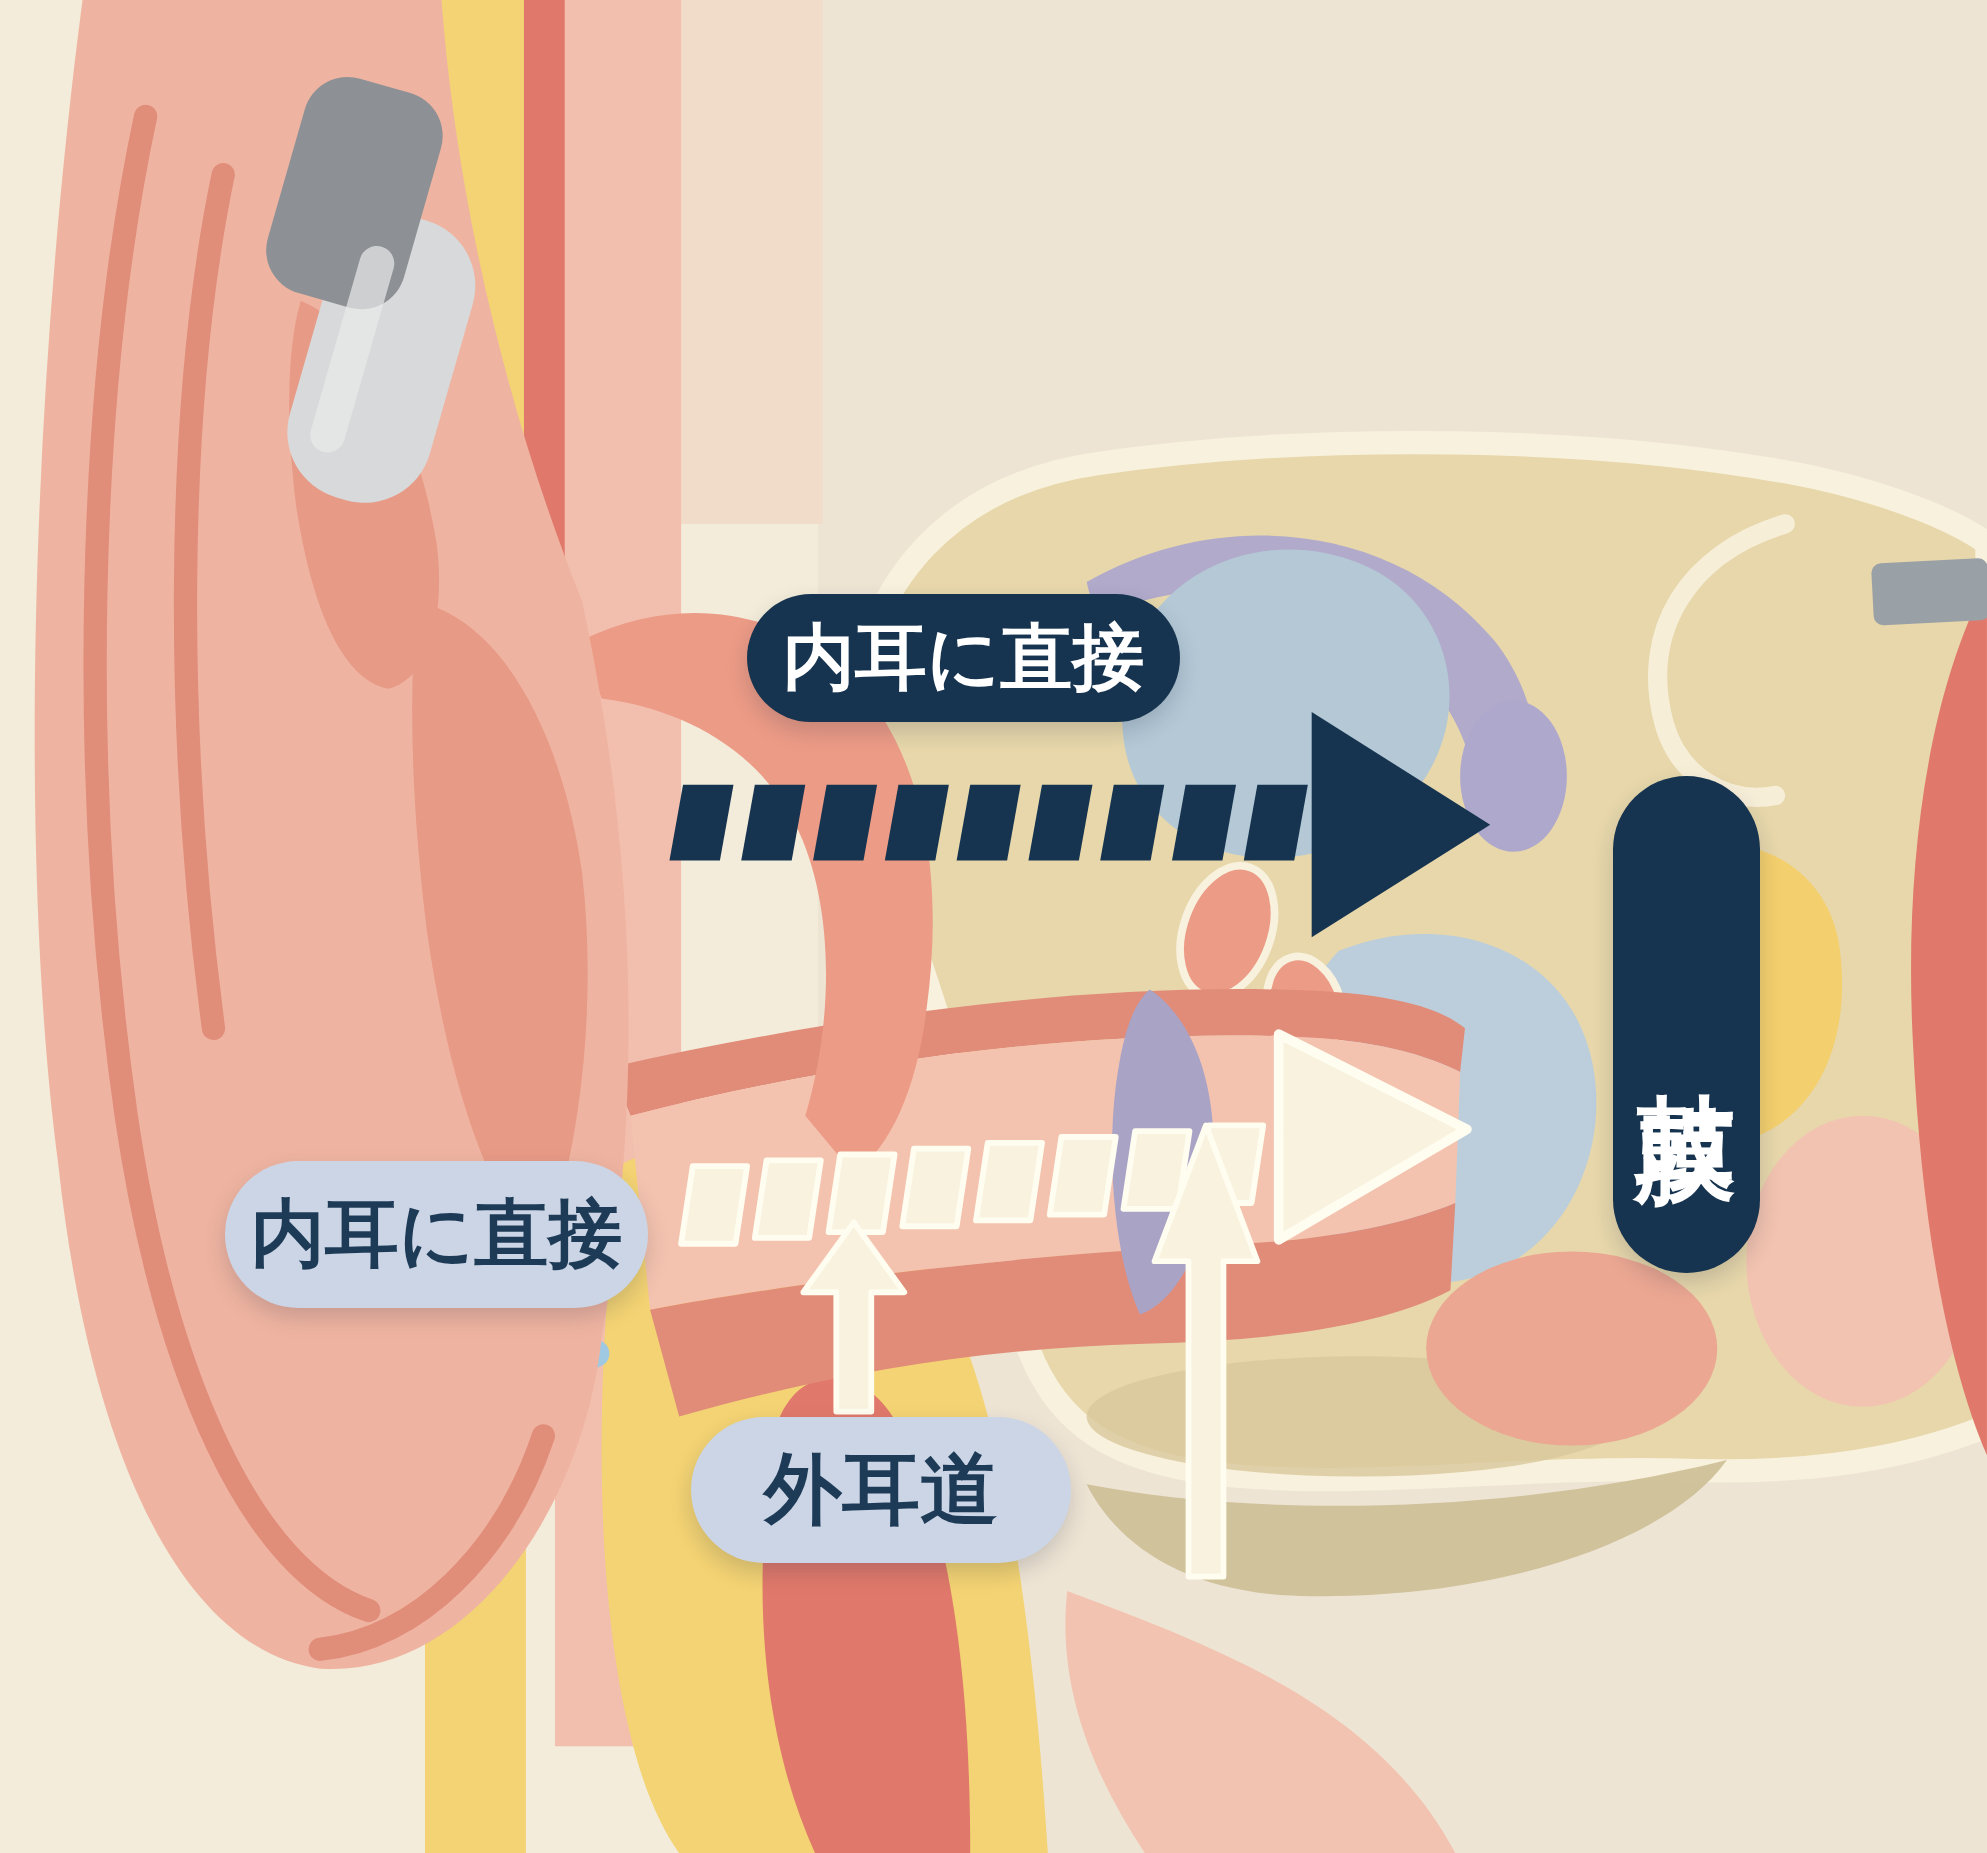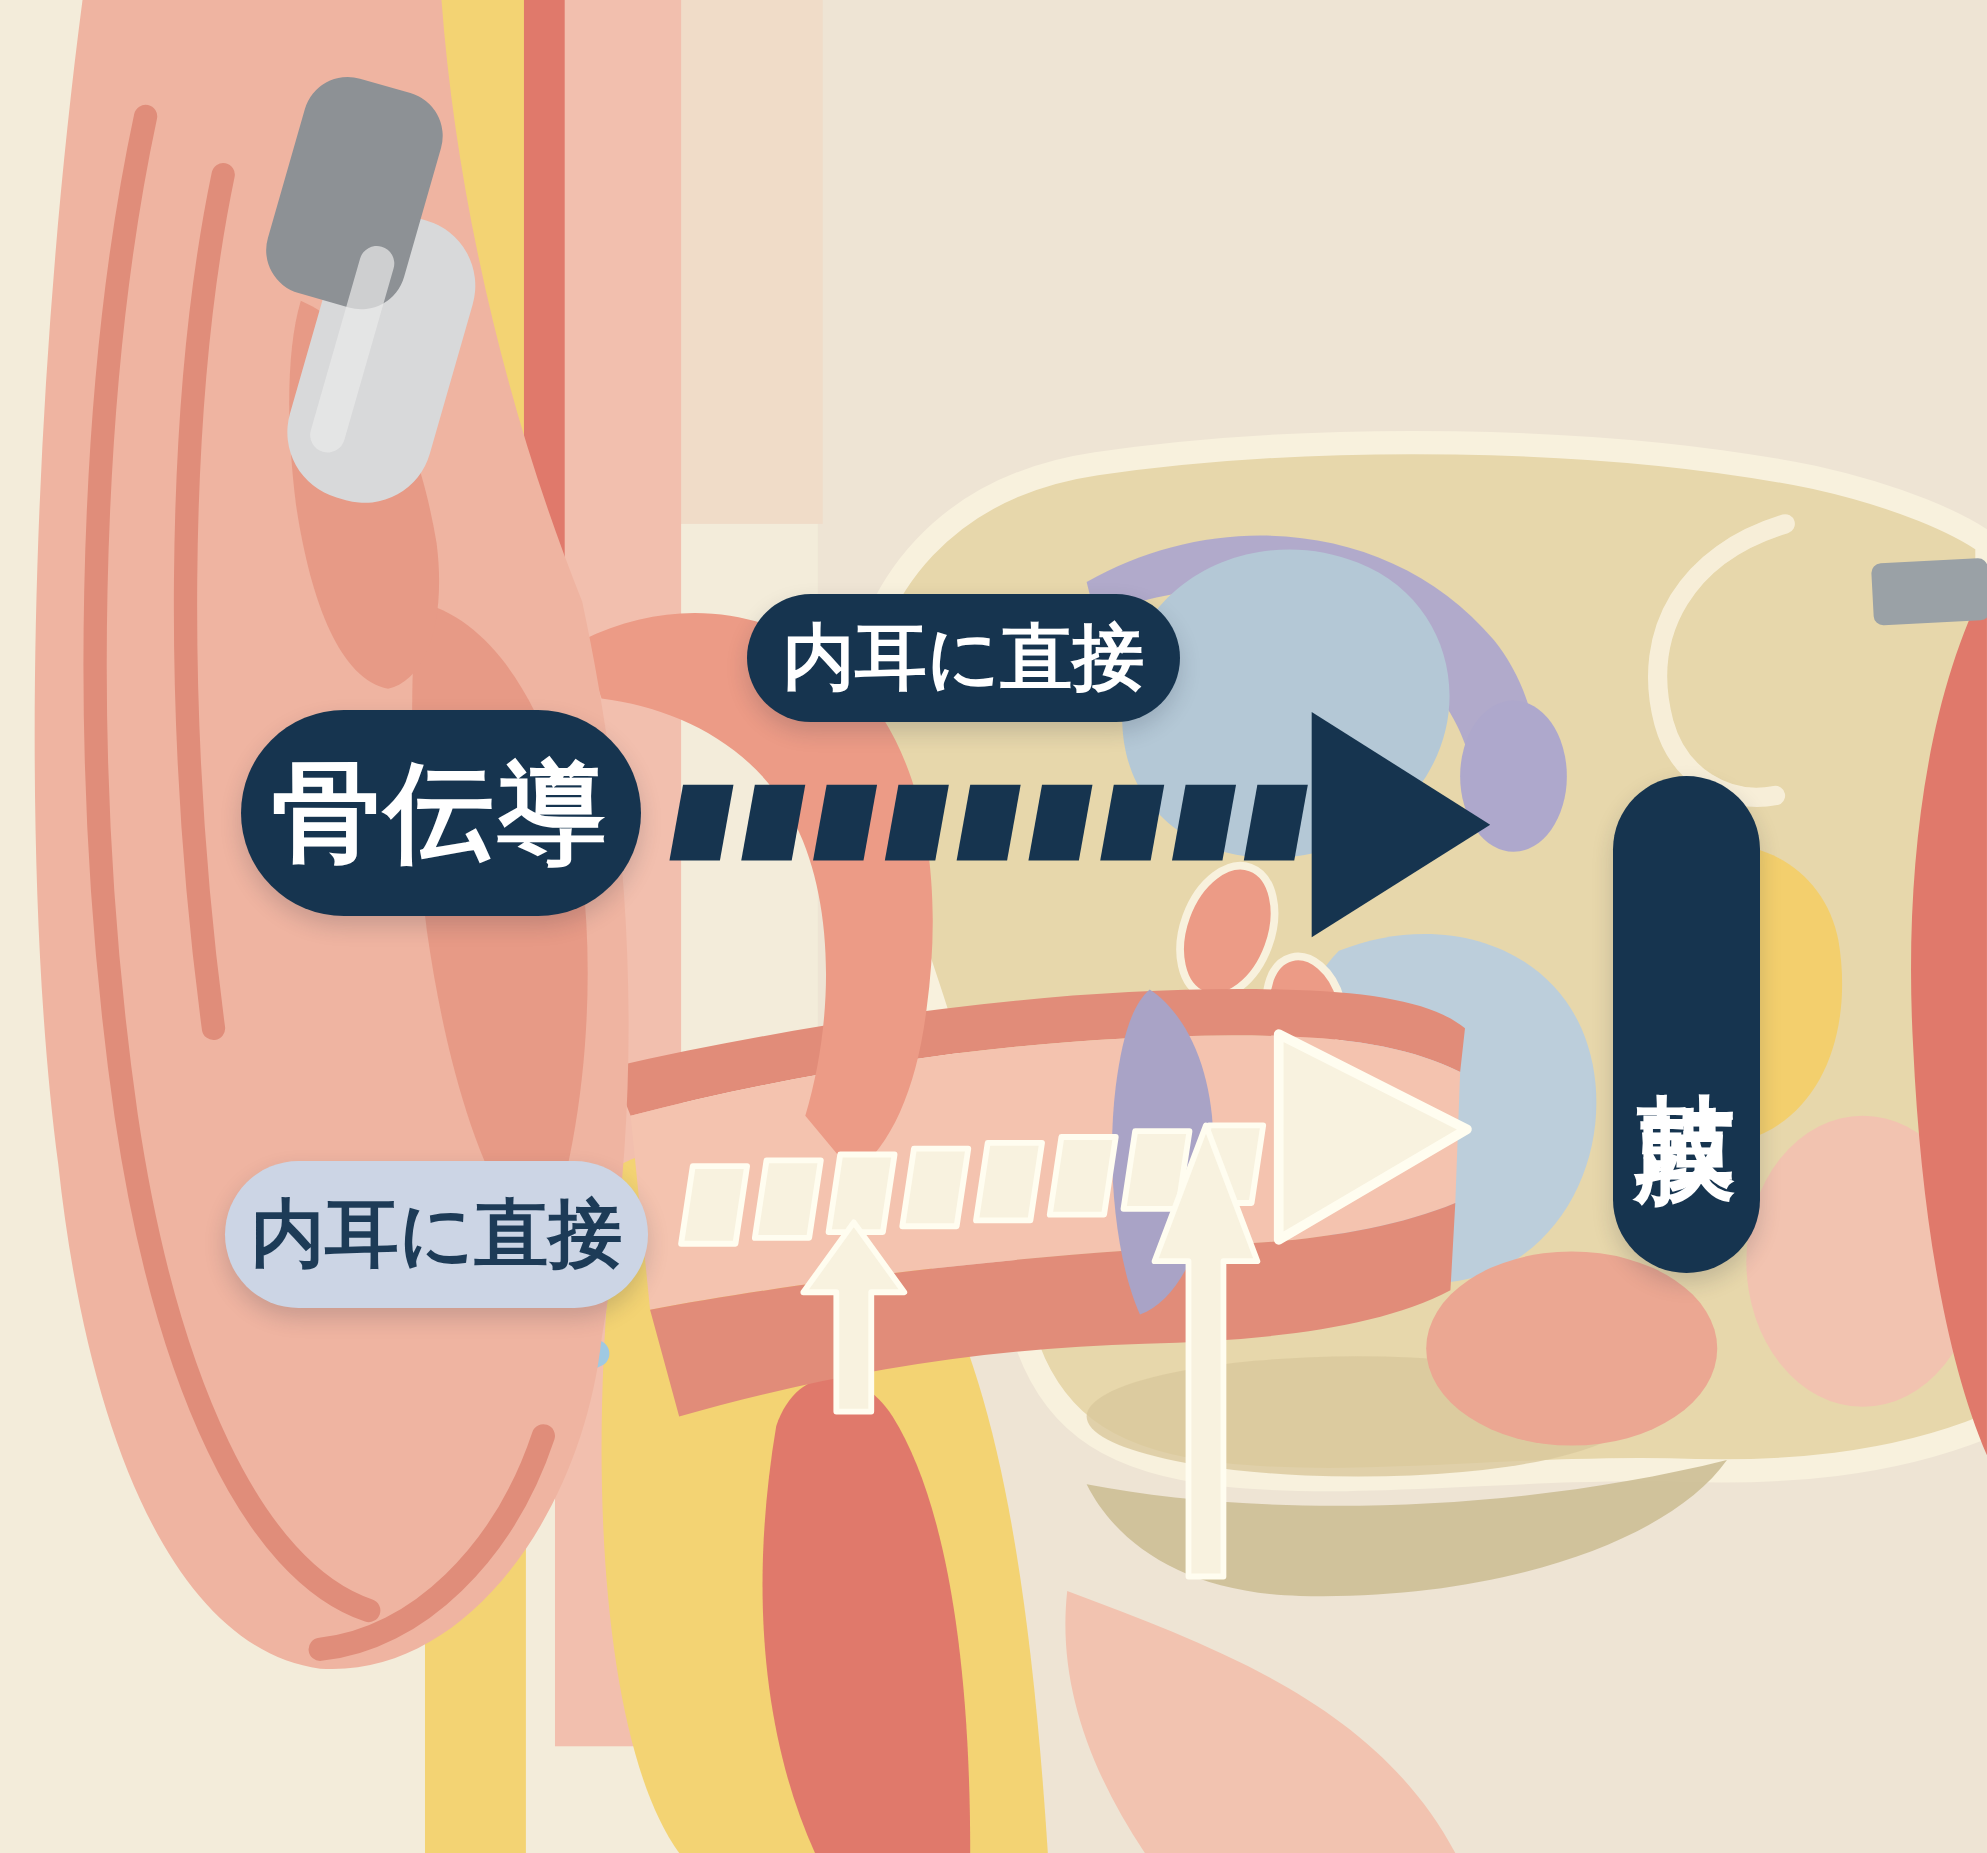--- a/index.html
+++ b/index.html
@@ -156,21 +156,21 @@
       <polygon points="1318,1066 1318,1278 1512,1164" stroke-width="10"></polygon>
     </g>
 
     <polygon class="f-cream" points="862,1455 862,1332 828,1332 880,1260 932,1332 898,1332 898,1455"></polygon>
 
     <polygon class="f-cream" points="1225,1625 1225,1300 1190,1300 1243,1160 1296,1300 1261,1300 1261,1625"></polygon>
   </svg>
 
   <div class="pill pill-navy" id="pill-bone-note">内耳に直接</div>
 
-  <div class="pill pill-navy" id="pill-bone">骨伝導</div>
 
   <div class="pill pill-navy" id="pill-eardrum">鼓膜</div>
 
   <div class="pill pill-light" id="pill-air-note">内耳に直接</div>
 
+  <div class="pill pill-light" id="pill-canal">外耳道</div>
 
 </div>
 
 
 </body></html>

